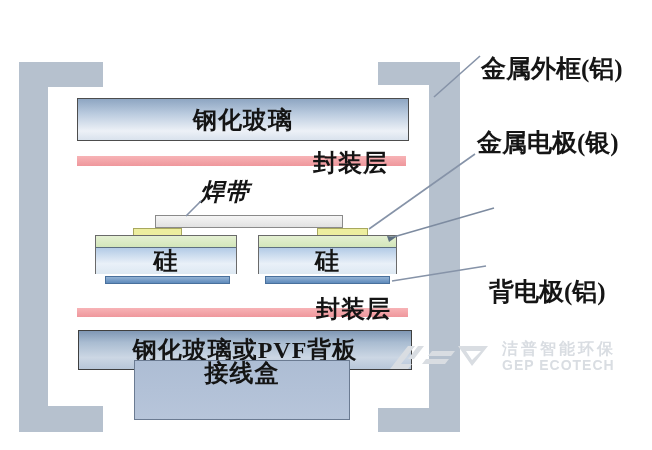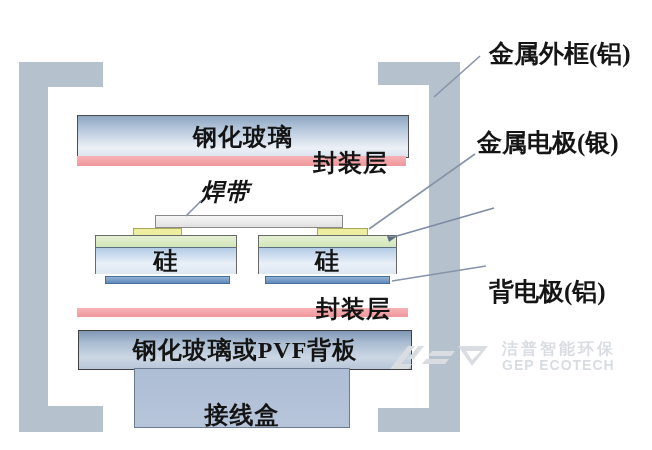--- a/index.html
+++ b/index.html
@@ -17,21 +17,21 @@
   .frame{
     position:absolute;
     background:#b6c1ce;
   }
   
   .glass{
     position:absolute;
     left:77px;top:98px;width:330px;height:41px;
     border:1px solid #4d4d4d;
     background:linear-gradient(to bottom,#8ea6c2 0%,#b9cade 35%,#edf1f7 78%,#d9e2ed 100%);
-    display:flex;align-items:center;justify-content:center;margin-top:17px;
+    display:flex;align-items:center;justify-content:center;
   }
   .pink{
     position:absolute;
     background:linear-gradient(to bottom,#f7b3b6,#ef979c);
   }
   .ribbon{
     position:absolute;
     left:155px;top:215px;width:188px;height:13px;
     border:1px solid #8a8a8a;
     background:linear-gradient(to bottom,#f5f5f5,#e1e1e1);
@@ -70,24 +70,24 @@
   }
   .backsheet{
     position:absolute;
     left:78px;top:330px;width:332px;height:38px;
     border:1px solid #3f3f3f;
     background:linear-gradient(to bottom,#7f97b5 0%,#a9bcd1 30%,#ccd7e4 70%,#b7c6d8 100%);
     display:flex;align-items:center;justify-content:center;
   }
   .jbox{
     position:absolute;
-    left:134px;top:368px;width:214px;height:58px;
+    left:134px;top:360px;width:214px;height:58px;
     border:1px solid #6b7b92;
     background:linear-gradient(to bottom,#adbdd4,#b7c5da);
-    display:flex;align-items:flex-end;justify-content:center;
+    display:flex;align-items:flex-start;justify-content:center;
   }
   
   .lbl{
     color:#141414;
     font-weight:700;
     font-size:24px;
     line-height:1;
     white-space:nowrap;
     letter-spacing:1px;
   }
@@ -178,21 +178,21 @@
   <div class="float-lbl" style="left:316px;top:297px;">封装层</div>
 
   <div class="backsheet">
     <span class="lbl">钢化玻璃或PVF背板</span>
   </div>
 
   <div class="jbox">
     <span class="lbl">接线盒</span>
   </div>
 
-  <div class="callout" style="left:481px;top:41px;margin-left:8px;">金属外框(铝)</div>
+  <div class="callout" style="left:481px;top:56px;">金属外框(铝)</div>
   <div class="callout" style="left:477px;top:130px;">金属电极(银)</div>
   <div class="callout" style="left:489px;top:251px;margin-top:28px;">背电极(铝)</div>
 
   <svg class="lines-svg" viewBox="0 0 652 450">
     <line x1="480" y1="56" x2="434" y2="97" stroke="#8693a8" stroke-width="1.6"></line>
     <line x1="475" y1="154" x2="369" y2="229" stroke="#8693a8" stroke-width="1.6"></line>
     <line x1="494" y1="208" x2="390" y2="238" stroke="#7d8ba0" stroke-width="1.6"></line>
     <polygon points="387,236 396,237 389,242" fill="#5d6f80"></polygon>
     <line x1="486" y1="266" x2="392" y2="281" stroke="#8693a8" stroke-width="1.6"></line>
     <line x1="201" y1="201" x2="186" y2="216" stroke="#8693a8" stroke-width="1.6"></line>

